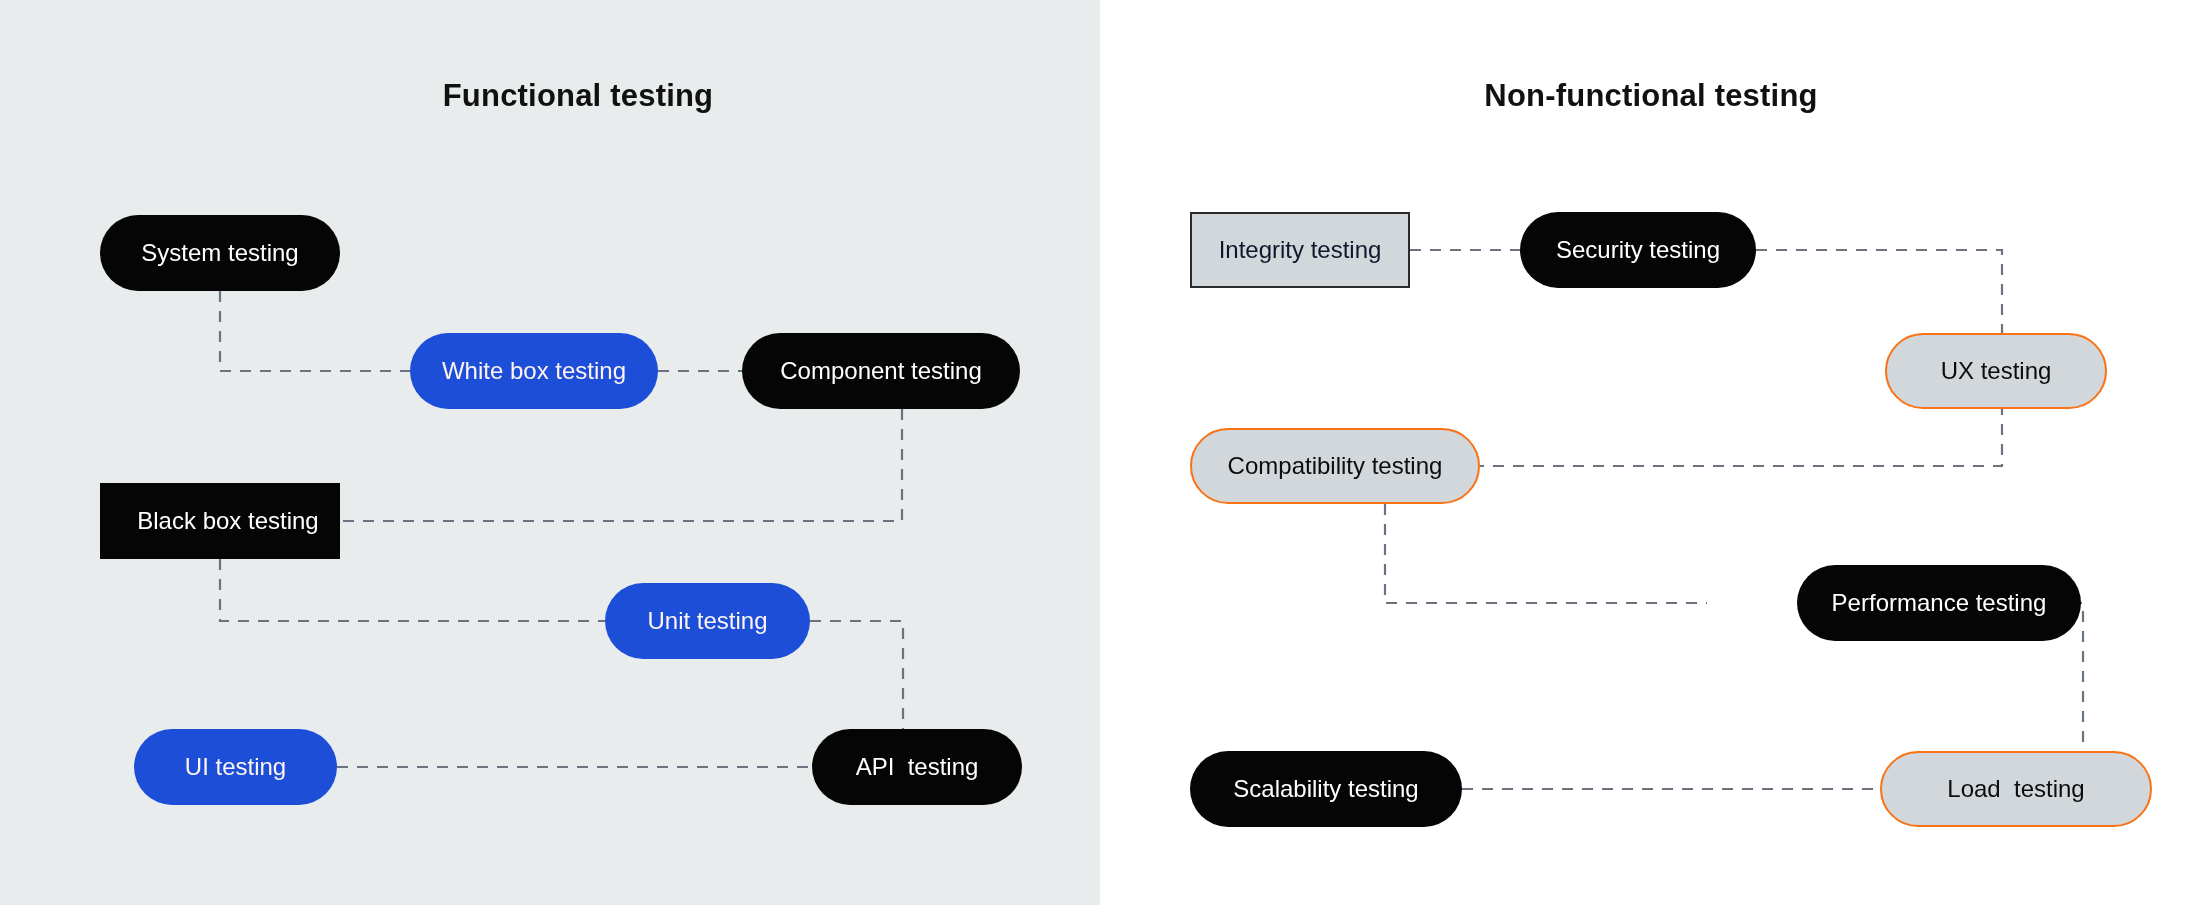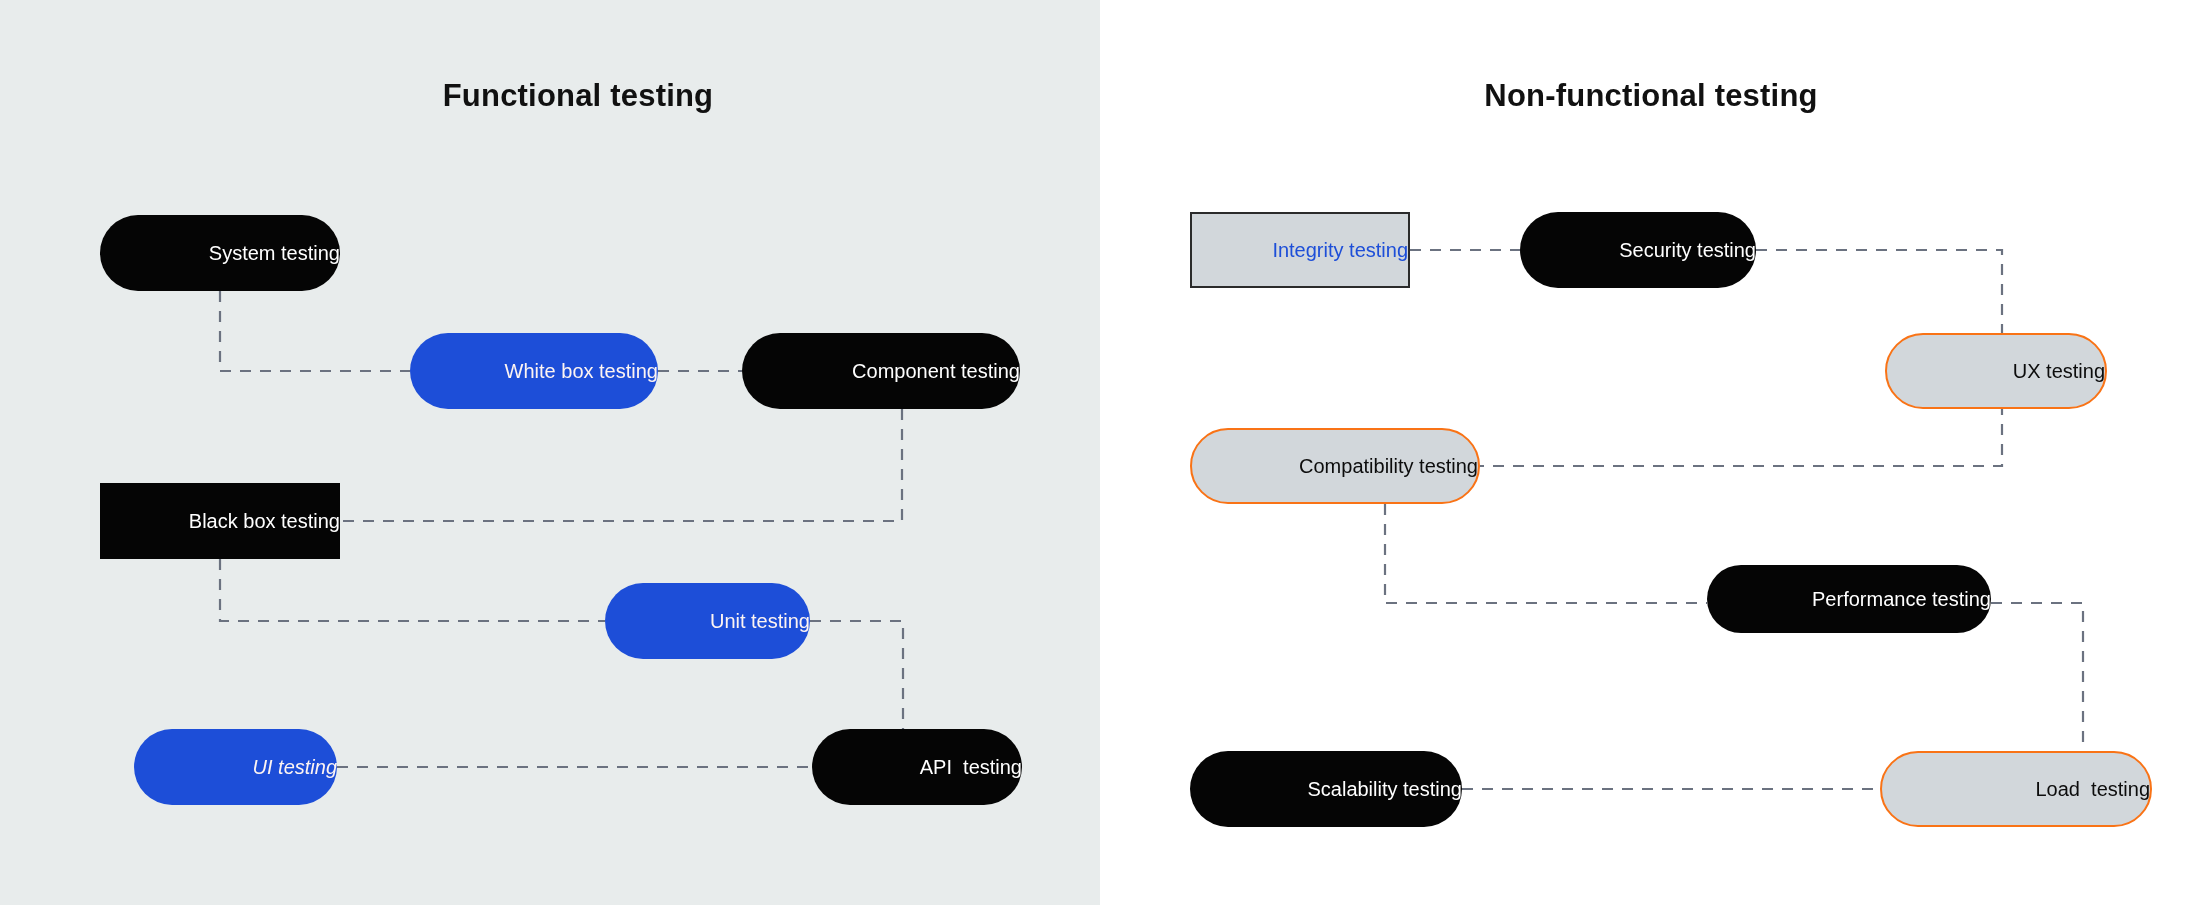--- a/index.html
+++ b/index.html
@@ -55,23 +55,23 @@
     fill: none;
     stroke: #6b7280;
     stroke-width: 2.2;
     stroke-dasharray: 11 9;
   }
 
   .node {
     position: absolute;
     display: flex;
     align-items: center;
-    justify-content: flex-end;
+    justify-content: center;
     box-sizing: border-box;
-    font-size: 20px;
+    font-size: 24px;
     line-height: 1.1;
     white-space: pre;
     text-align: center;
   }
   .node.dark {
     background: #050505;
     color: #ffffff;
     border-radius: 40px;
   }
   .node.coral {
@@ -85,21 +85,21 @@
     border: 2px solid #f97316;
     border-radius: 40px;
   }
   .node.rect-dark {
     background: #050505;
     color: #ffffff;
     border-radius: 0;
   }
   .node.rect-grey {
     background: #d2d7db;
-    color: #1d4ed8;
+    color: #0f172a;
     border: 2px solid #2b2b2b;
     border-radius: 0;
   }
 </style>
 </head>
 <body>
 
 <div id="canvas" style="width: 2202px; height: 905px;">
 
   <div class="panel" id="panel-left" style="left: 0px; width: 1100px; background: rgb(232, 236, 236);"></div>
@@ -122,24 +122,24 @@
       <path d="M 1991 603 L 2083 603 L 2083 751" class="edge"></path>
       <path d="M 1462 789 L 1880 789" class="edge"></path>
     </svg>
 
   <div id="node-layer">
       <div class="node dark" style="left: 100px; top: 215px; width: 240px; height: 76px;"><span>System testing</span></div>
       <div class="node coral" style="left: 410px; top: 333px; width: 248px; height: 76px;"><span>White box testing</span></div>
       <div class="node dark" style="left: 742px; top: 333px; width: 278px; height: 76px;"><span>Component testing</span></div>
       <div class="node rect-dark" style="left: 100px; top: 483px; width: 240px; height: 76px; padding-left: 16px;"><span>Black box testing</span></div>
       <div class="node coral" style="left: 605px; top: 583px; width: 205px; height: 76px;"><span>Unit testing</span></div>
-      <div class="node coral" style="left: 134px; top: 729px; width: 203px; height: 76px; font-style: italic;"><span>UI testing</span></div>
+      <div class="node coral" style="left: 134px; top: 729px; width: 203px; height: 76px;"><span>UI testing</span></div>
       <div class="node dark" style="left: 812px; top: 729px; width: 210px; height: 76px;"><span>API  testing</span></div>
       <div class="node rect-grey" style="left: 1190px; top: 212px; width: 220px; height: 76px;"><span>Integrity testing</span></div>
       <div class="node dark" style="left: 1520px; top: 212px; width: 236px; height: 76px;"><span>Security testing</span></div>
       <div class="node grey" style="left: 1885px; top: 333px; width: 222px; height: 76px;"><span>UX testing</span></div>
       <div class="node grey" style="left: 1190px; top: 428px; width: 290px; height: 76px;"><span>Compatibility testing</span></div>
-      <div class="node dark" style="left: 1707px; top: 565px; width: 284px; height: 68px;"><span>Performance testing</span></div>
+      <div class="node dark" style="left: 1797px; top: 565px; width: 284px; height: 76px;"><span>Performance testing</span></div>
       <div class="node dark" style="left: 1190px; top: 751px; width: 272px; height: 76px;"><span>Scalability testing</span></div>
       <div class="node grey" style="left: 1880px; top: 751px; width: 272px; height: 76px;"><span>Load  testing</span></div>
     </div>
 
 </div>
 
 </body></html>

